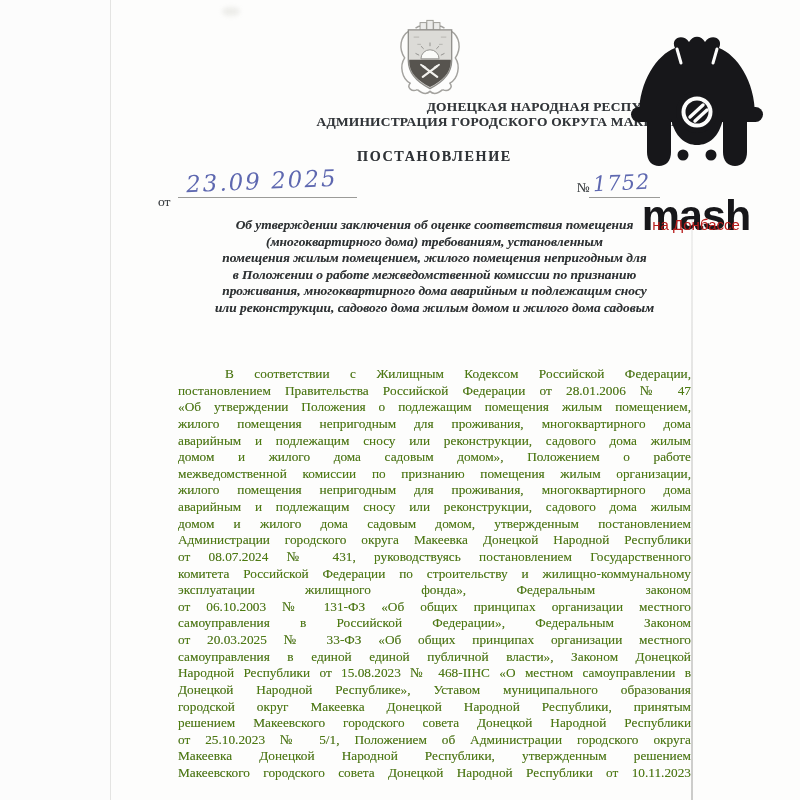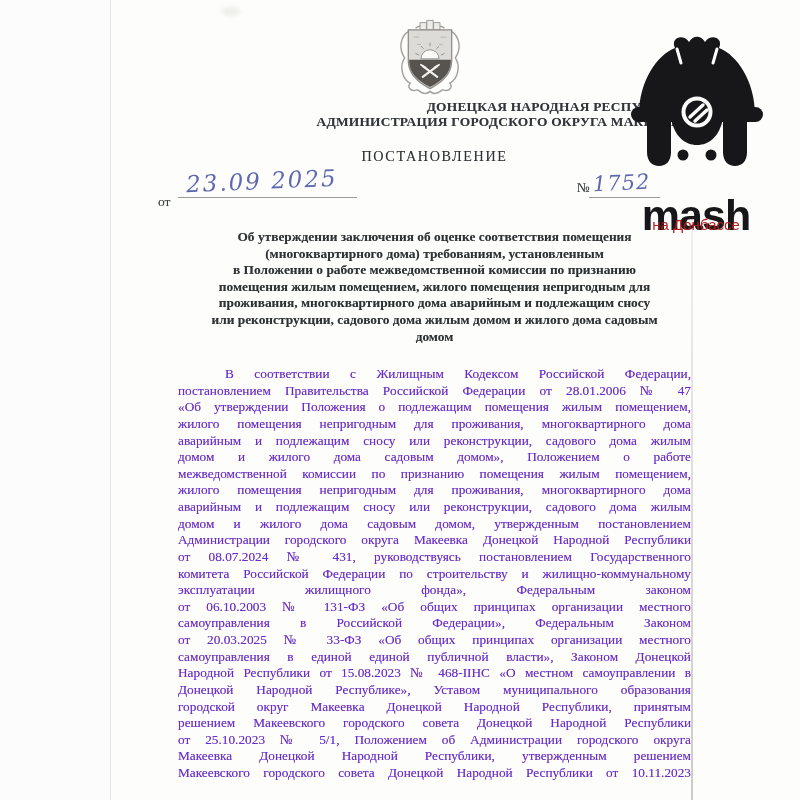--- a/index.html
+++ b/index.html
@@ -14,21 +14,21 @@
   .scan-line-right{position:absolute;left:691px;top:212px;width:2px;height:588px;
     background:linear-gradient(to bottom,#efefee,#d0d0ce 60%,#c3c3c1);opacity:.85;}
   .smudge{position:absolute;left:222px;top:7px;width:18px;height:9px;border-radius:50%;
     background:#ededea;filter:blur(2px);}
   
   .org-line{position:absolute;left:178px;width:513px;text-align:right;
     font-weight:700;color:#32363a;font-size:13.4px;letter-spacing:.25px;}
   #org1{top:99px;}
   #org2{top:114px;}
   .doc-type{position:absolute;left:178px;width:513px;top:148px;text-align:center;
-    font-weight:400;color:#2f3337;font-size:14.2px;letter-spacing:1.6px;}
+    font-weight:700;color:#2f3337;font-size:14.2px;letter-spacing:1.6px;}
   
   .meta-label{position:absolute;color:#3d4144;font-size:13.5px;}
   #date-label{left:158px;top:194px;}
   #num-label{left:577px;top:180px;}
   .ink{
     position:absolute;color:#4d58a8;opacity:.9;
     font-family:"DejaVu Serif", serif;font-style:italic;font-weight:500;
     transform:rotate(-2.5deg);
   }
   #date-ink{left:186px;top:168px;font-size:23px;letter-spacing:2px;}
@@ -39,25 +39,25 @@
   
   .mash-logo{position:absolute;left:596px;top:30px;width:200px;z-index:5;}
   .helmet{position:absolute;left:31px;top:2px;width:140px;height:137px;}
   .mash-word{position:absolute;left:0;top:130px;width:200px;text-align:center;
     font-family:"Liberation Sans", sans-serif;font-weight:700;font-size:43px;
     letter-spacing:-1px;color:#17171a;margin-top:31px;}
   .mash-tag{position:absolute;left:0;top:176px;width:200px;text-align:center;
     font-family:"Liberation Sans", sans-serif;font-weight:500;font-size:15px;
     color:#b91c1c;margin-top:10px;}
   
-  .decree-title{position:absolute;left:178px;top:229px;width:513px;}
+  .decree-title{position:absolute;left:178px;top:217px;width:513px;font-style:italic;}
   .title-line{text-align:center;font-weight:700;font-size:13.4px;line-height:16.6px;color:#2e3234;}
   
   .decree-body{position:absolute;left:178px;top:366px;width:513px;}
-  .body-line{font-size:13.3px;line-height:16.62px;color:#6d28d9;
+  .body-line{font-size:13.3px;line-height:16.62px;color:#4d7c0f;
     text-align:justify;text-align-last:justify;}
   .decree-body .body-line:first-child{text-indent:47px;}
   .soft{text-shadow:0 0 .4px rgba(70,70,70,.45);}
 </style>
 </head>
 <body>
 
 <div class="left-margin"></div>
 <div class="page-edge-left"></div>
 <div class="scan-line-right"></div>
@@ -139,35 +139,34 @@
       <path d="M63,84 L76,72 M68,88 L80,77"></path>
     </g>
   </svg>
   <div class="mash-word">mash</div>
   <div class="mash-tag">на Донбассе</div>
 </div>
 
 <div class="decree-title soft">
     <div class="title-line">Об утверждении заключения об оценке соответствия помещения</div>
     <div class="title-line">(многоквартирного дома) требованиям, установленным</div>
+    <div class="title-line">помещения жилым помещением, жилого помещения непригодным для</div>
     <div class="title-line">в Положении о работе межведомственной комиссии по признанию</div>
-    <div class="title-line">помещения жилым помещением, жилого помещения непригодным для</div>
     <div class="title-line">проживания, многоквартирного дома аварийным и подлежащим сносу</div>
     <div class="title-line">или реконструкции, садового дома жилым домом и жилого дома садовым</div>
-    <div class="title-line">домом</div>
   </div>
 
 <div class="decree-body soft">
     <div class="body-line">В соответствии с Жилищным Кодексом Российской Федерации,</div>
     <div class="body-line">постановлением Правительства Российской Федерации от 28.01.2006 № 47</div>
     <div class="body-line">«Об утверждении Положения о подлежащим помещения жилым помещением,</div>
     <div class="body-line">жилого помещения непригодным для проживания, многоквартирного дома</div>
     <div class="body-line">аварийным и подлежащим сносу или реконструкции, садового дома жилым</div>
     <div class="body-line">домом и жилого дома садовым домом», Положением о работе</div>
-    <div class="body-line">межведомственной комиссии по признанию помещения жилым помещением,</div>
+    <div class="body-line">межведомственной комиссии по признанию помещения жилым организации,</div>
     <div class="body-line">жилого помещения непригодным для проживания, многоквартирного дома</div>
     <div class="body-line">аварийным и подлежащим сносу или реконструкции, садового дома жилым</div>
     <div class="body-line">домом и жилого дома садовым домом, утвержденным постановлением</div>
     <div class="body-line">Администрации городского округа Макеевка Донецкой Народной Республики</div>
     <div class="body-line">от 08.07.2024 № 431, руководствуясь постановлением Государственного</div>
     <div class="body-line">комитета Российской Федерации по строительству и жилищно-коммунальному</div>
     <div class="body-line">эксплуатации жилищного фонда», Федеральным законом</div>
     <div class="body-line">от 06.10.2003 № 131-ФЗ «Об общих принципах организации местного</div>
     <div class="body-line">самоуправления в Российской Федерации», Федеральным Законом</div>
     <div class="body-line">от 20.03.2025 № 33-ФЗ «Об общих принципах организации местного</div>

